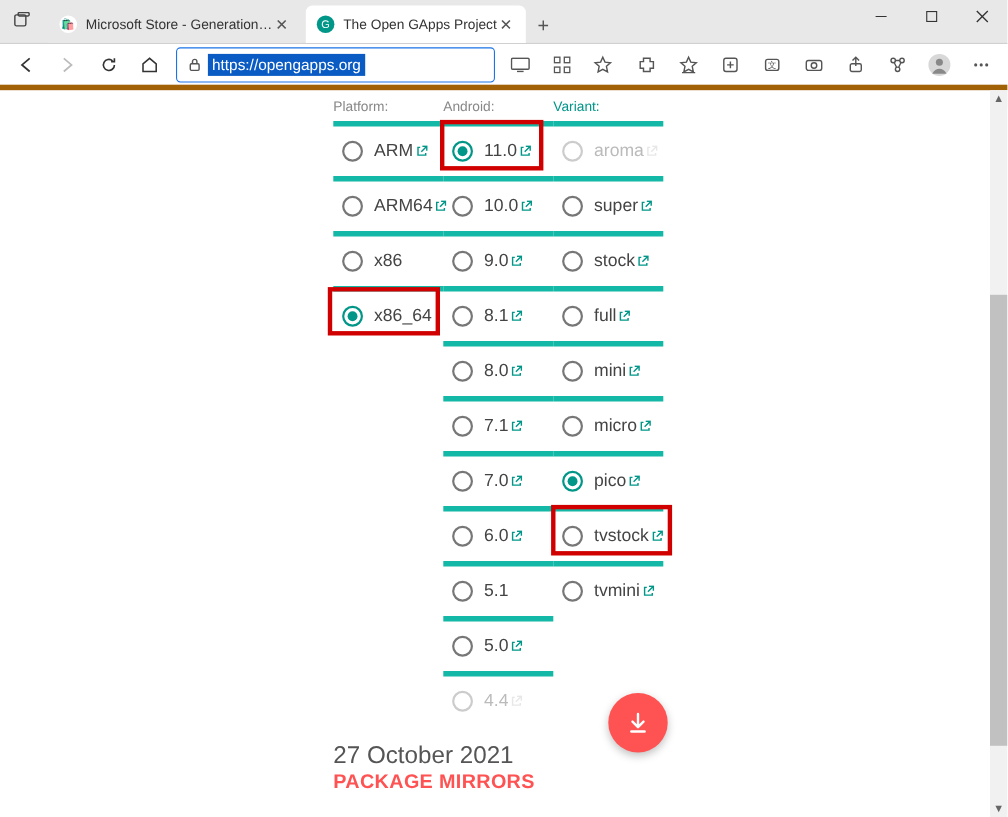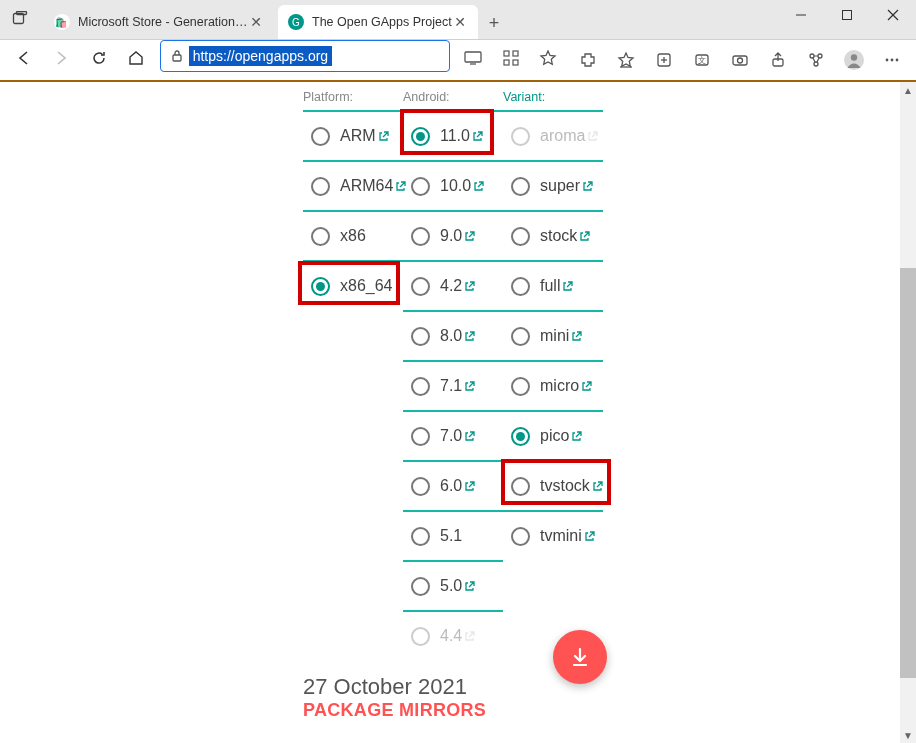--- a/index.html
+++ b/index.html
@@ -11,21 +11,21 @@
 .tab { display: flex; align-items: center; height: 34px; padding: 0 10px; margin-left: 4px; border-radius: 6px 6px 0 0; font-size: 12.5px; color: #333; max-width: 230px; min-width: 200px; position: relative; }
 .tab.inactive { background: #e8e8e8; }
 .tab.active { background: #fff; }
 .tab-favicon { width: 16px; height: 16px; margin-right: 8px; display: flex; align-items: center; justify-content: center; border-radius: 50%; font-size: 10px; }
 .tab-title { flex: 1; white-space: nowrap; overflow: hidden; text-overflow: ellipsis; }
 .tab-close { width: 16px; height: 16px; display: flex; align-items: center; justify-content: center; font-size: 14px; color: #555; }
 .newtab { width: 32px; height: 32px; display: flex; align-items: center; justify-content: center; font-size: 18px; color: #555; }
 .win-controls { margin-left: auto; display: flex; height: 40px; align-items: flex-start; }
 .win-btn { width: 46px; height: 32px; display: flex; align-items: center; justify-content: center; color: #333; }
 
-.toolbar { height: 42px; background: #fff; border-bottom: 2px solid #a16207; display: flex; padding: 0 6px; gap: 2px; }
+.toolbar { height: 42px; background: #fff; border-bottom: 5px solid #a16207; display: flex; align-items: center; padding: 0 6px; gap: 2px; }
 .tb-btn { width: 36px; height: 36px; display: flex; align-items: center; justify-content: center; color: #555; border-radius: 4px; }
 .tb-btn.disabled { color: #bbb; }
 .addr-wrap { flex: 0 0 auto; display: flex; align-items: center; height: 32px; border: 1px solid #1a73e8; border-radius: 4px; margin: 0 4px; padding: 0 4px; min-width: 290px; }
 .addr-lock { width: 24px; display: flex; align-items: center; justify-content: center; color: #555; }
 .addr-url { background: #0a5bc4; color: #fff; padding: 2px 4px; font-size: 14px; }
 .tb-spacer { flex: 1; }
 .right-icons { display: flex; align-items: center; gap: 2px; }
 
 .viewport { width: 916px; height: 661px; position: relative; display: flex; justify-content: center; overflow: hidden; }
 .scrollbar-track { position: absolute; right: 0; top: 0; bottom: 0; width: 16px; background: #f1f1f1; }
@@ -34,21 +34,21 @@
 
 .content { width: 310px; position: relative; padding-top: 8px; }
 .headers { display: flex; font-size: 12.5px; color: #888; padding-bottom: 6px; }
 .headers div { text-align: left; }
 .headers .h-platform { width: 100px; }
 .headers .h-android { width: 100px; }
 .headers .h-variant { width: 100px; color: #009688; font-weight: 500; }
 
 .columns { display: flex; }
 .col { width: 100px; }
-.cell { height: 50px; display: flex; align-items: center; padding-left: 8px; border-top: 2px solid #14b8a6; font-size: 16px; color: #444; position: relative; }
+.cell { height: 50px; display: flex; align-items: center; padding-left: 8px; border-top: 5px solid #14b8a6; font-size: 16px; color: #444; position: relative; }
 .cell.disabled-cell { color: #bbb; }
 .radio { width: 19px; height: 19px; border: 2px solid #777; border-radius: 50%; margin-right: 10px; position: relative; flex-shrink: 0; }
 .radio.selected { border-color: #009688; }
 .radio.selected::after { content: ''; position: absolute; top: 3px; left: 3px; width: 9px; height: 9px; background: #009688; border-radius: 50%; }
 .radio.disabled { border-color: #ccc; }
 .ext-icon { width: 11px; height: 11px; margin-left: 2px; display: inline-block; position: relative; }
 .ext-icon svg { width: 11px; height: 11px; }
 .ext-icon.dim svg { opacity: 0.35; }
 
 .highlight-box { position: absolute; border: 4px solid #d00000; pointer-events: none; }
@@ -279,21 +279,21 @@
             <span>9.0</span>
             <span class="ext-icon">
               <svg viewBox="0 0 11 11">
                 <path d="M4 2H2v7h7V7" fill="none" stroke="#009688" stroke-width="1.3"></path>
                 <path d="M6 1h4v4M10 1 5 6" fill="none" stroke="#009688" stroke-width="1.3"></path>
               </svg>
             </span>
           </div>
           <div class="cell">
             <span class="radio"></span>
-            <span>4.2</span>
+            <span>8.1</span>
             <span class="ext-icon">
               <svg viewBox="0 0 11 11">
                 <path d="M4 2H2v7h7V7" fill="none" stroke="#009688" stroke-width="1.3"></path>
                 <path d="M6 1h4v4M10 1 5 6" fill="none" stroke="#009688" stroke-width="1.3"></path>
               </svg>
             </span>
           </div>
           <div class="cell">
             <span class="radio"></span>
             <span>8.0</span>

